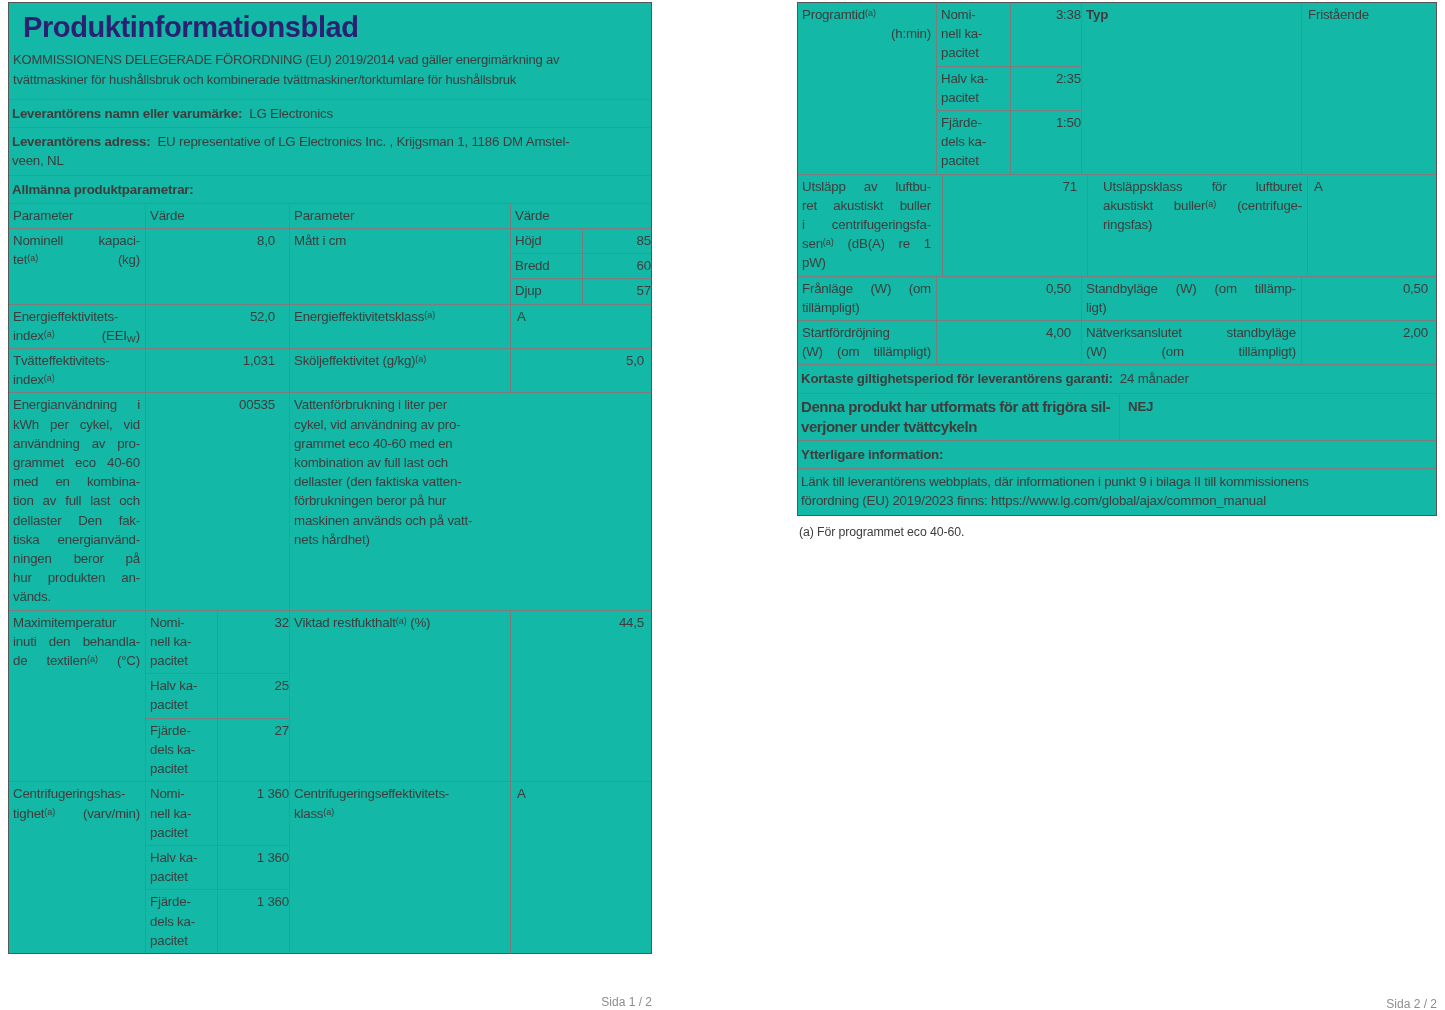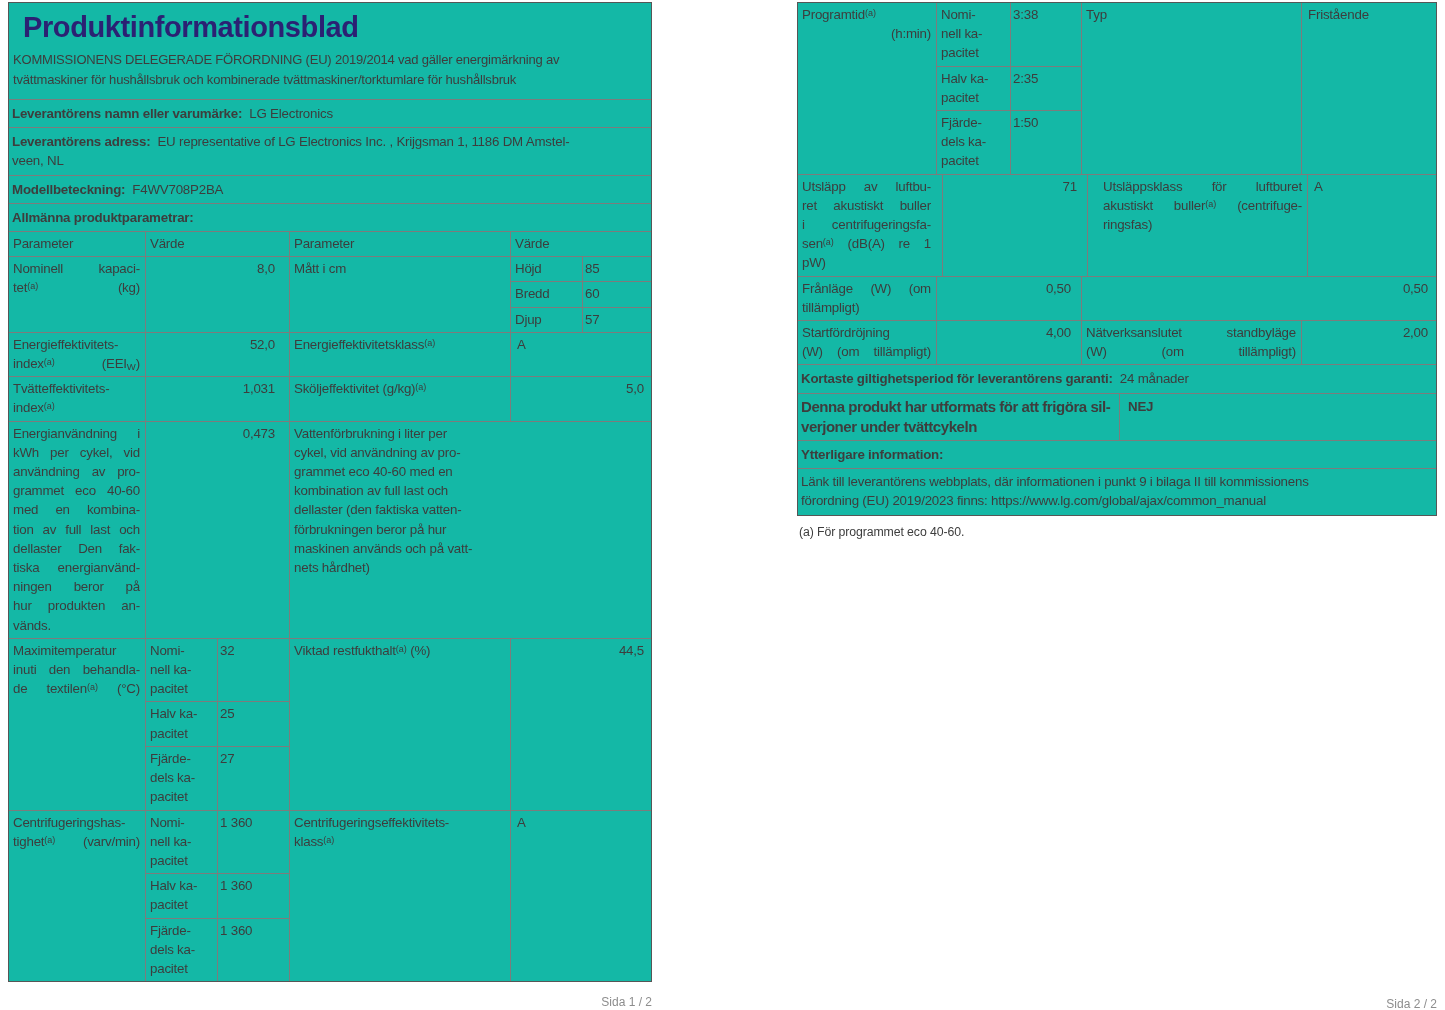--- a/index.html
+++ b/index.html
@@ -32,21 +32,21 @@
   .just{text-align:justify;text-align-last:justify}
   .num{text-align:right;padding:2px 0 3px 2px}
   .leftval{padding:2px 4px 3px 6px}
   .pr14{padding-right:14px}
   .pr10{padding-right:10px}
   .pr8{padding-right:8px}
   .pr7{padding-right:7px}
   .subrow{display:flex;align-items:stretch}
   .subrow + .subrow{border-top:1px solid var(--border)}
   .sublab{padding:2px 3px 3px 4px}
-  .subval{flex:1;border-left:1px solid var(--border);text-align:left;padding:2px 0 3px 2px}
+  .subval{flex:1;border-left:1px solid var(--border);text-align:right;padding:2px 0 3px 2px}
   .splitrow{display:flex;align-items:stretch}
   .splitleft{padding:3px 4px 3px 3px}
   .splitright{flex:1;border-left:1px solid var(--border);padding:3px 8px}
   .tight{font-size:15px;letter-spacing:-0.45px}
   .footnote{position:absolute;font-size:12.3px;letter-spacing:-0.1px}
   .pagefooter{position:absolute;font-size:12px;color:var(--muted);letter-spacing:0;
               width:200px;text-align:right}
   sup{font-size:9px;line-height:0;vertical-align:3.5px;letter-spacing:0}
   sub{font-size:9.5px;line-height:0;vertical-align:-2px;letter-spacing:0}
 </style>
@@ -54,21 +54,20 @@
 <body>
 
 <div class="page" id="page1-wrap" style="left:8px;top:2px;width:644px;">
   <div class="tbl" id="p1-tbl">
     <div class="titleblock">
       <div class="doc-title">Produktinformationsblad</div>
       <div class="doc-subtitle">KOMMISSIONENS DELEGERADE FÖRORDNING (EU) 2019/2014 vad gäller energimärkning av<br>tvättmaskiner för hushållsbruk och kombinerade tvättmaskiner/torktumlare för hushållsbruk</div>
     </div>
   <div class="inforow"><span class="b gap">Leverantörens namn eller varumärke:</span><span>LG Electronics</span></div>
       <div class="inforow"><span class="b gap">Leverantörens adress:</span><span>EU representative of LG Electronics Inc. , Krijgsman 1, 1186 DM Amstel-<br>veen, NL</span></div>
-      <div class="inforow"><span class="b gap">Modellbeteckning:</span><span>F4WV708P2BA</span></div>
       <div class="inforow"><span class="b gap">Allmänna produktparametrar:</span></div>
       <div class="trow">
         <div class="cell" style="width: 136px;">Parameter</div>
         <div class="cell" style="width: 144px;">Värde</div>
         <div class="cell" style="width: 221px;">Parameter</div>
         <div class="cell" style="flex: 1 1 0%;">Värde</div>
       </div>
       <div class="trow">
         <div class="cell just" style="width: 136px;">Nominell kapaci-<br>tet<sup>(a)</sup> (kg)</div>
         <div class="cell vcell" style="width: 144px;">
@@ -106,21 +105,21 @@
           <div class="num pr14">1,031</div>
         </div>
         <div class="cell" style="width: 221px;">Sköljeffektivitet (g/kg)<sup>(a)</sup></div>
         <div class="cell vcell" style="flex: 1 1 0%;">
           <div class="num pr7">5,0</div>
         </div>
       </div>
       <div class="trow">
         <div class="cell just" style="width: 136px;">Energianvändning i<br>kWh per cykel, vid<br>användning av pro-<br>grammet eco 40-60<br>med en kombina-<br>tion av full last och<br>dellaster Den fak-<br>tiska energianvänd-<br>ningen beror på<br>hur produkten an-<br>vänds.</div>
         <div class="cell vcell" style="width: 144px;">
-          <div class="num pr14">0,473</div>
+          <div class="num pr14">00535</div>
         </div>
         <div class="cell" style="width: 221px;">Vattenförbrukning i liter per<br>cykel, vid användning av pro-<br>grammet eco 40-60 med en<br>kombination av full last och<br>dellaster (den faktiska vatten-<br>förbrukningen beror på hur<br>maskinen används och på vatt-<br>nets hårdhet)</div>
       </div>
       <div class="trow">
         <div class="cell just" style="width: 136px;">Maximitemperatur<br>inuti den behandla-<br>de textilen<sup>(a)</sup> (°C)</div>
         <div class="cell vcell" style="width: 144px;">
           <div class="subrow">
             <div class="sublab" style="width: 71px;">Nomi-<br>nell ka-<br>pacitet</div>
             <div class="subval pr14">32</div>
           </div>
@@ -173,40 +172,41 @@
           </div>
           <div class="subrow">
             <div class="sublab" style="width: 73px;">Halv ka-<br>pacitet</div>
             <div class="subval pr10">2:35</div>
           </div>
           <div class="subrow">
             <div class="sublab" style="width: 73px;">Fjärde-<br>dels ka-<br>pacitet</div>
             <div class="subval pr10">1:50</div>
           </div>
         </div>
-        <div class="cell just" style="width: 220px;">Typ</div>
+        <div class="cell just" style="width: 220px; font-weight: bold;">Typ</div>
         <div class="cell vcell" style="flex: 1 1 0%;">
           <div class="leftval">Fristående</div>
         </div>
       </div>
       <div class="trow">
         <div class="cell just" style="width: 138px;">Utsläpp av luftbu-<br>ret akustiskt buller<br>i centrifugeringsfa-<br>sen<sup>(a)</sup> (dB(A) re 1<br>pW)</div>
         <div class="cell vcell" style="width: 145px; margin-left: 6px;">
           <div class="num pr10">71</div>
         </div>
         <div class="cell just" style="width: 220px; padding-left: 15px;">Utsläppsklass för luftburet<br>akustiskt buller<sup>(a)</sup> (centrifuge-<br>ringsfas)</div>
         <div class="cell vcell" style="flex: 1 1 0%;">
           <div class="leftval">A</div>
         </div>
       </div>
       <div class="trow">
         <div class="cell just" style="width: 138px;">Frånläge (W) (om<br>tillämpligt)</div>
         <div class="cell vcell" style="width: 145px;">
           <div class="num pr10">0,50</div>
         </div>
+        <div class="cell just" style="width: 220px;">Standbyläge (W) (om tillämp-<br>ligt)</div>
         <div class="cell vcell" style="flex: 1 1 0%;">
           <div class="num pr8">0,50</div>
         </div>
       </div>
       <div class="trow">
         <div class="cell just" style="width: 138px;">Startfördröjning<br>(W) (om tillämpligt)</div>
         <div class="cell vcell" style="width: 145px;">
           <div class="num pr10">4,00</div>
         </div>
         <div class="cell just" style="width: 220px;">Nätverksanslutet standbyläge<br>(W) (om tillämpligt)</div>

